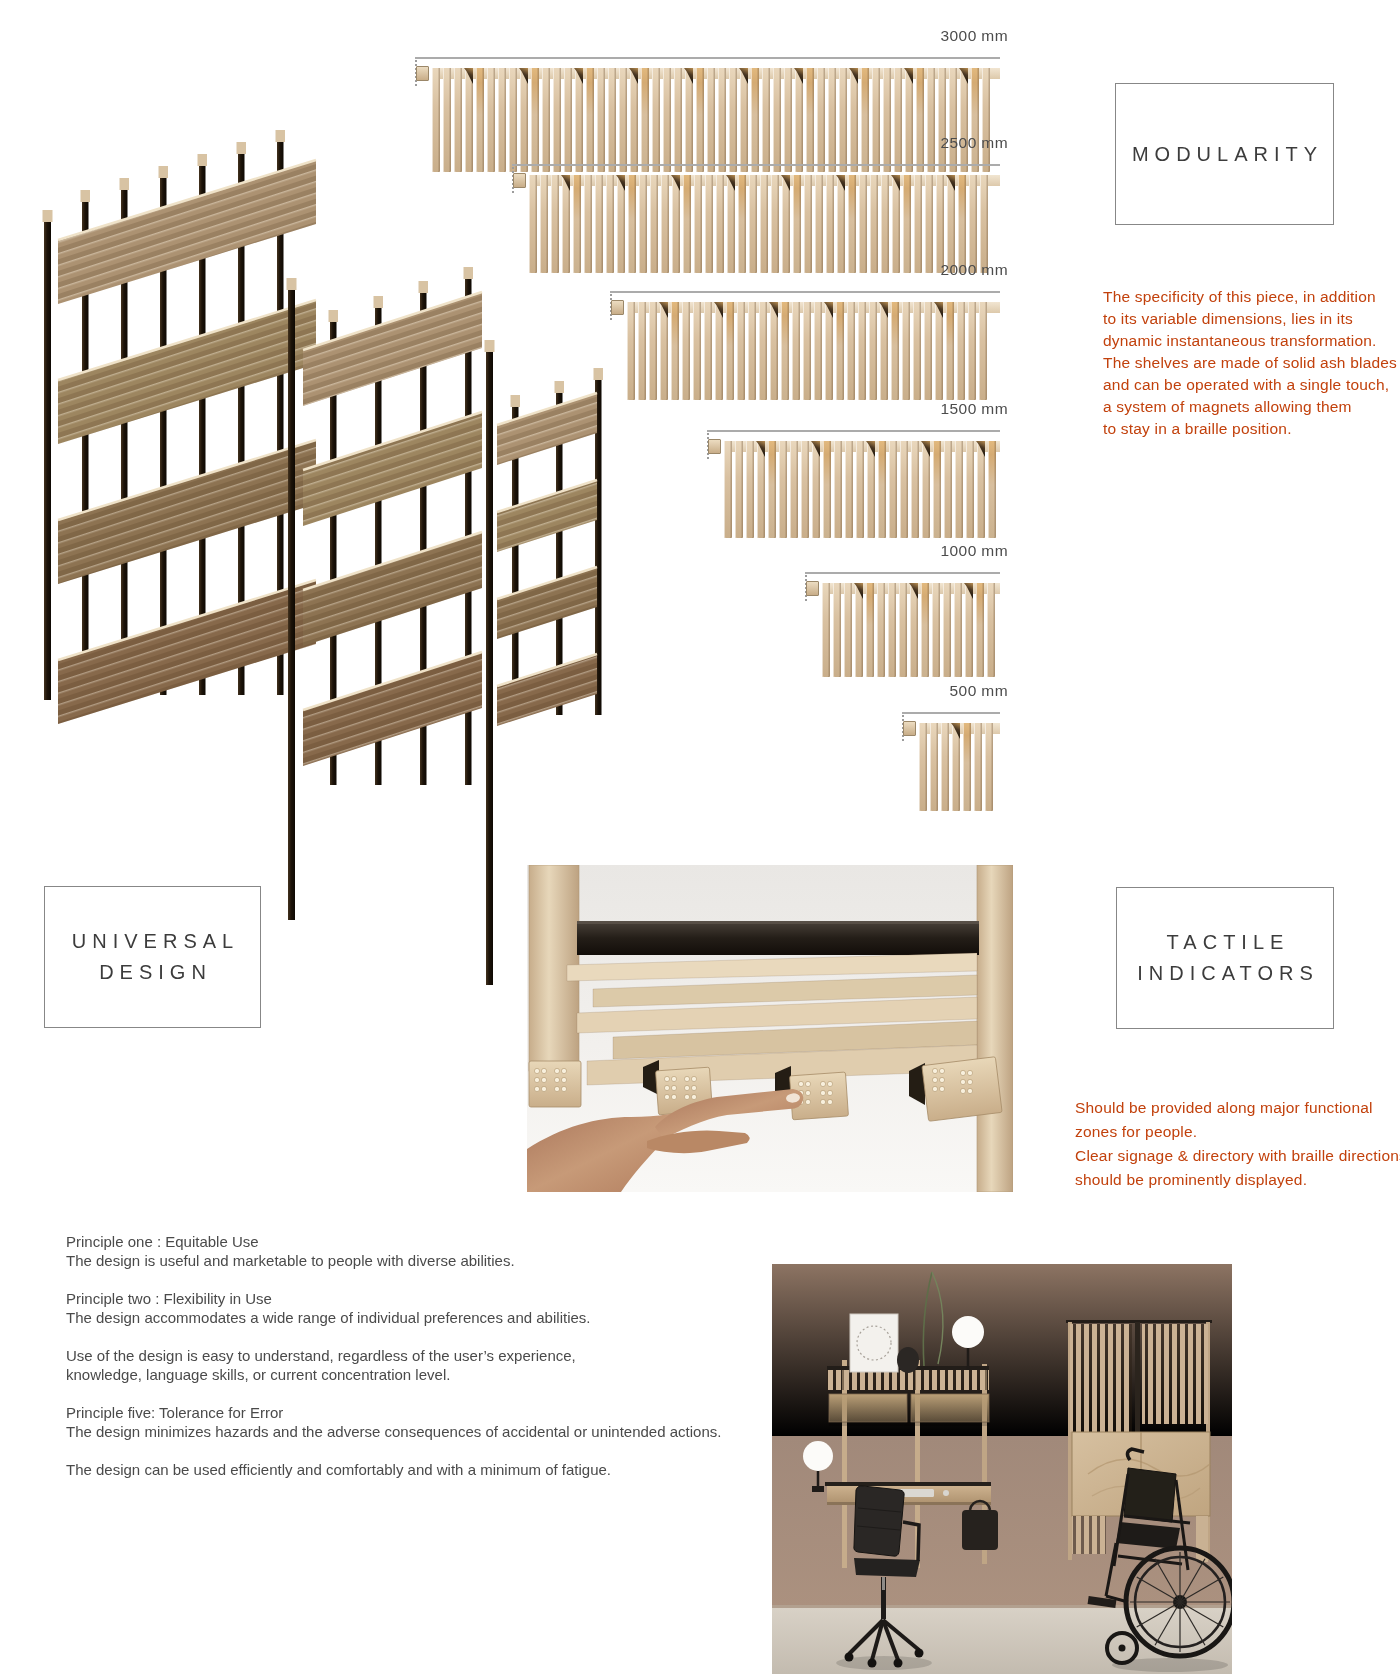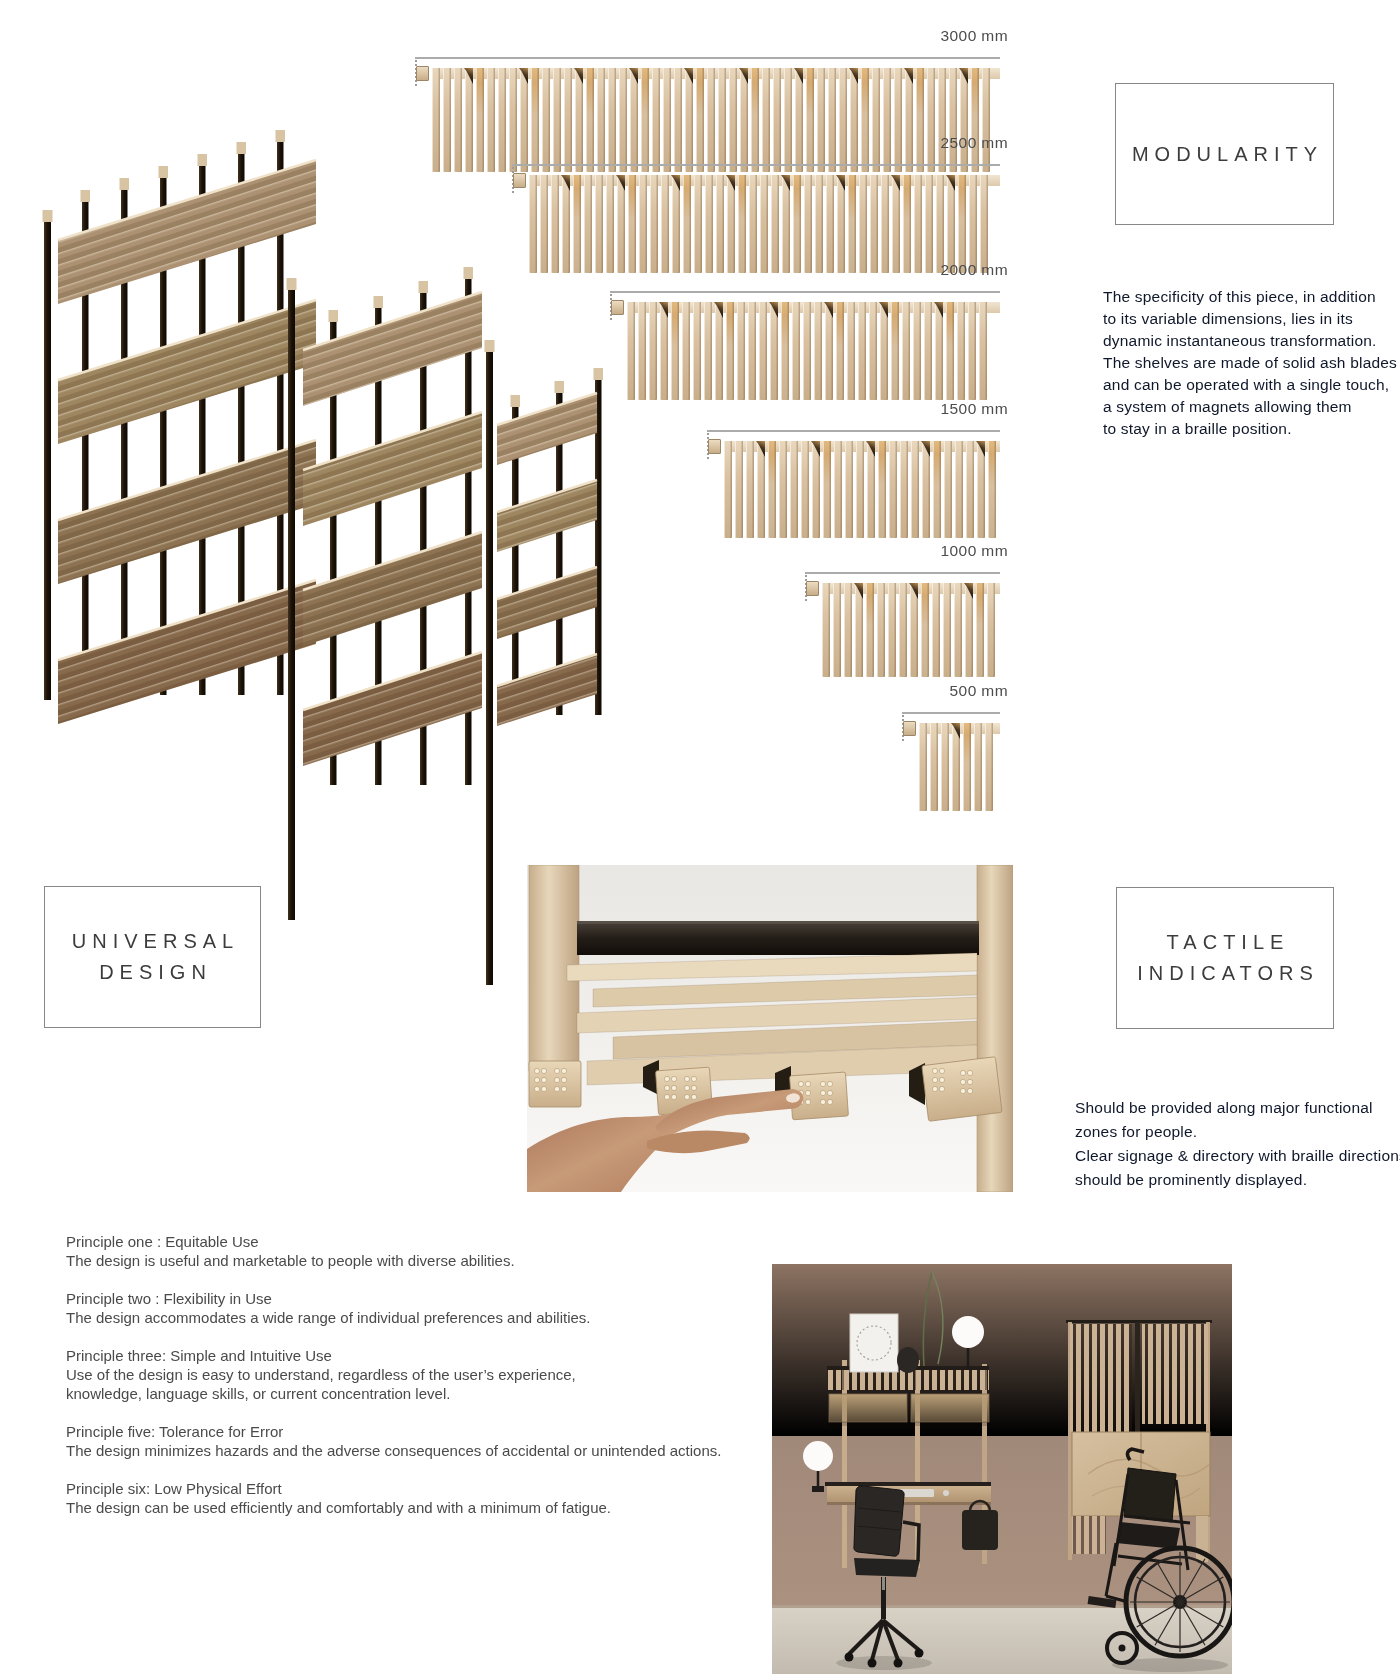--- a/index.html
+++ b/index.html
@@ -13,21 +13,21 @@
     position:absolute;border:1.5px solid #878787;background:#ffffff;
     display:flex;flex-direction:column;align-items:center;justify-content:center;
     color:#3c3c3c;font-size:20px;letter-spacing:6px;text-indent:6px;line-height:31px;
     font-weight:400;white-space:nowrap;
   }
   .box-modularity{left:1115px;top:83px;width:217px;height:140px;}
   .box-universal {left:44px;  top:886px;width:215px;height:140px;}
   .box-tactile   {left:1116px;top:887px;width:216px;height:140px;}
 
   
-  .para{position:absolute;font-size:15.5px;color:#0f172a;letter-spacing:.2px;}
+  .para{position:absolute;font-size:15.5px;color:#c2410c;letter-spacing:.2px;}
   .para .line{white-space:nowrap;}
   .para-modularity{left:1103px;top:286px;line-height:22px;}
   .para-tactile   {left:1075px;top:1096px;line-height:24px;}
 
   
   .principles{position:absolute;left:42px;top:1232px;font-size:15px;color:#4a4a4a;line-height:19px;}
   .principle{margin-bottom:19px;}
   .principle .p-line{white-space:nowrap;margin-left:24px;}
 
   
@@ -482,30 +482,28 @@
   <div class="principles" id="principles">
       <div class="principle">
         <div class="p-line">Principle one : Equitable Use</div>
         <div class="p-line">The design is useful and marketable to people with diverse abilities.</div>
       </div>
       <div class="principle">
         <div class="p-line">Principle two : Flexibility in Use</div>
         <div class="p-line">The design accommodates a wide range of individual preferences and abilities.</div>
       </div>
       <div class="principle">
-        <div class="p-line">Principle three: Simple and Intuitive Use</div>
         <div class="p-line">Use of the design is easy to understand, regardless of the user’s experience,</div>
         <div class="p-line">knowledge, language skills, or current concentration level.</div>
       </div>
       <div class="principle">
         <div class="p-line">Principle five: Tolerance for Error</div>
         <div class="p-line">The design minimizes hazards and the adverse consequences of accidental or unintended actions.</div>
       </div>
       <div class="principle">
-        <div class="p-line">Principle six: Low Physical Effort</div>
         <div class="p-line">The design can be used efficiently and comfortably and with a minimum of fatigue.</div>
       </div>
     </div>
 
   <div class="figure fig-braille">
     <svg width="486" height="327" viewBox="0 0 486 327">
       <defs>
         <linearGradient id="bpBg" x1="0" y1="0" x2="0" y2="1">
           <stop offset="0" stop-color="#e9e7e4"></stop>
             <stop offset="0.55" stop-color="#f2f0ed"></stop>

